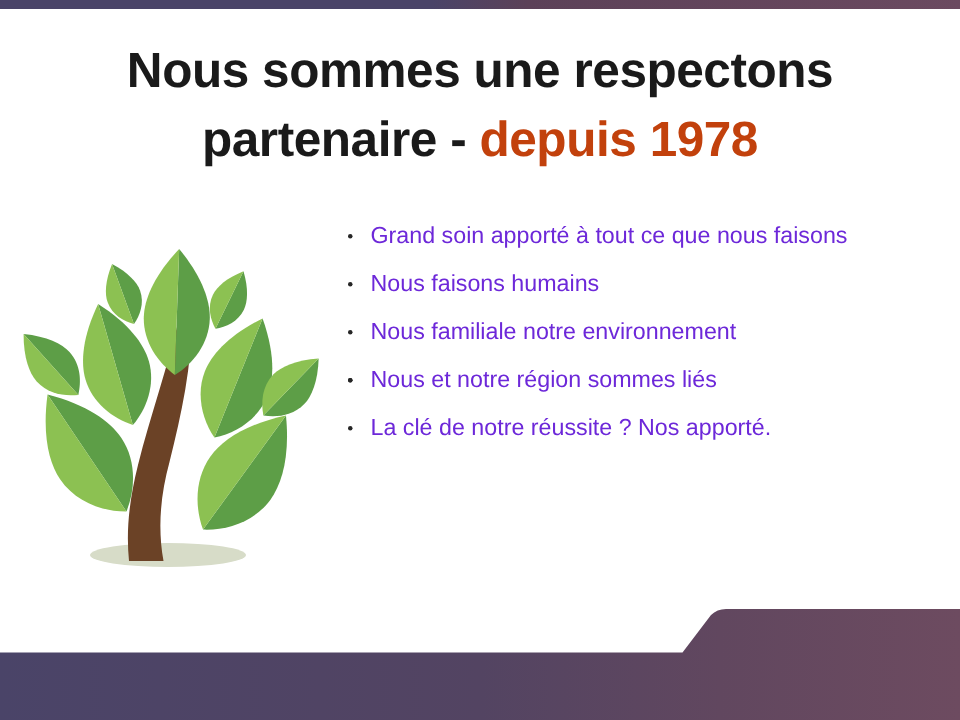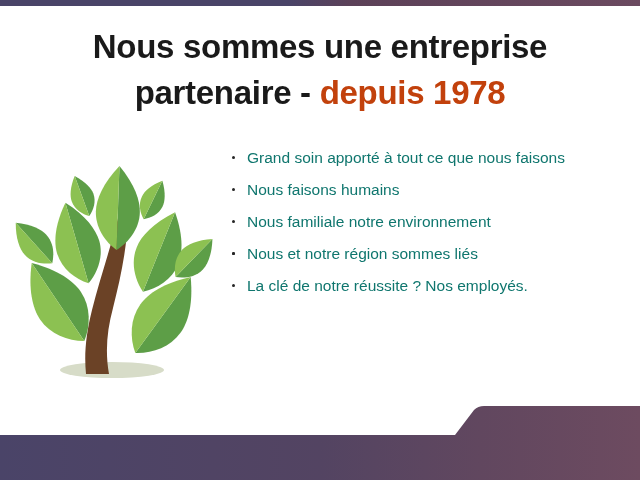--- a/index.html
+++ b/index.html
@@ -54,21 +54,21 @@
     position: absolute;
     left: 230px; top: 148px;
     width: 400px;
   }
   .bullet-row {
     position: relative;
     padding-left: 17px;
     margin-bottom: 13px;
     font-size: 15.5px;
     line-height: 19px;
-    color: #0f766e;
+    color: #6d28d9;
     white-space: nowrap;
   }
   .bullet-dot {
     position: absolute;
     left: 2px;
     top: 8px;
     width: 3px;
     height: 3px;
     border-radius: 50%;
     background: #262626;
@@ -83,21 +83,21 @@
   #footer svg { display: block; }
 </style>
 </head>
 <body>
 
 <div id="slide">
 
   <div id="top-bar"></div>
 
   <div id="heading">
-    <span class="line">Nous sommes une entreprise</span>
+    <span class="line">Nous sommes une respectons</span>
     <span class="line"><span>partenaire - </span><span class="accent-green">depuis 1978</span></span>
   </div>
 
   <div id="tree-illustration">
     <svg width="215" height="240" viewBox="0 0 215 240" xmlns="http://www.w3.org/2000/svg">
       <defs>
 
         <g id="leafshape">
           <path d="M0,-42 C16,-24 22,-8 22,4 C22,20 12,34 0,42 Z" fill="#5d9e47"></path>
           <path d="M0,-42 C-16,-24 -22,-8 -22,4 C-22,20 -12,34 0,42 Z" fill="#8cc152"></path>
@@ -158,21 +158,21 @@
     </div>
     <div class="bullet-row">
       <span class="bullet-dot"></span>
     </div>
     <div class="bullet-row">
       <span class="bullet-dot"></span>
       <span>Nous et notre région sommes liés</span>
     </div>
     <div class="bullet-row">
       <span class="bullet-dot"></span>
-      <span>La clé de notre réussite ? Nos employés.</span>
+      <span>La clé de notre réussite ? Nos apporté.</span>
     </div>
   </div>
 
   <div id="footer">
     <svg width="640" height="80" viewBox="0 0 640 80" xmlns="http://www.w3.org/2000/svg">
       <defs>
         <linearGradient id="footgrad" x1="0" y1="0" x2="1" y2="0">
           <stop offset="0%" stop-color="#4a4468"></stop>
           <stop offset="50%" stop-color="#534462"></stop>
           <stop offset="75%" stop-color="#61475f"></stop>

